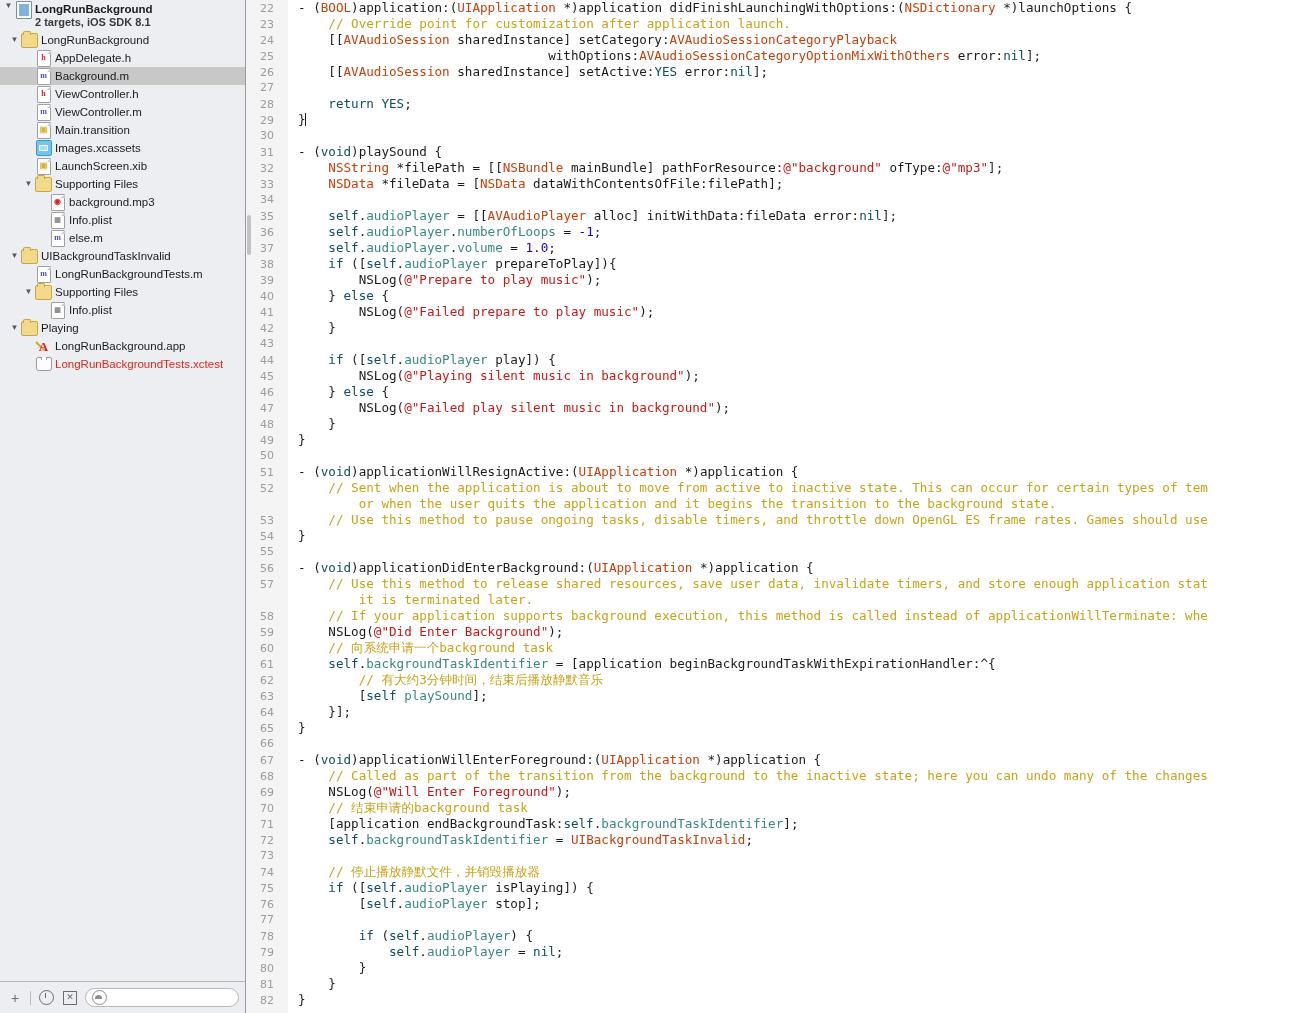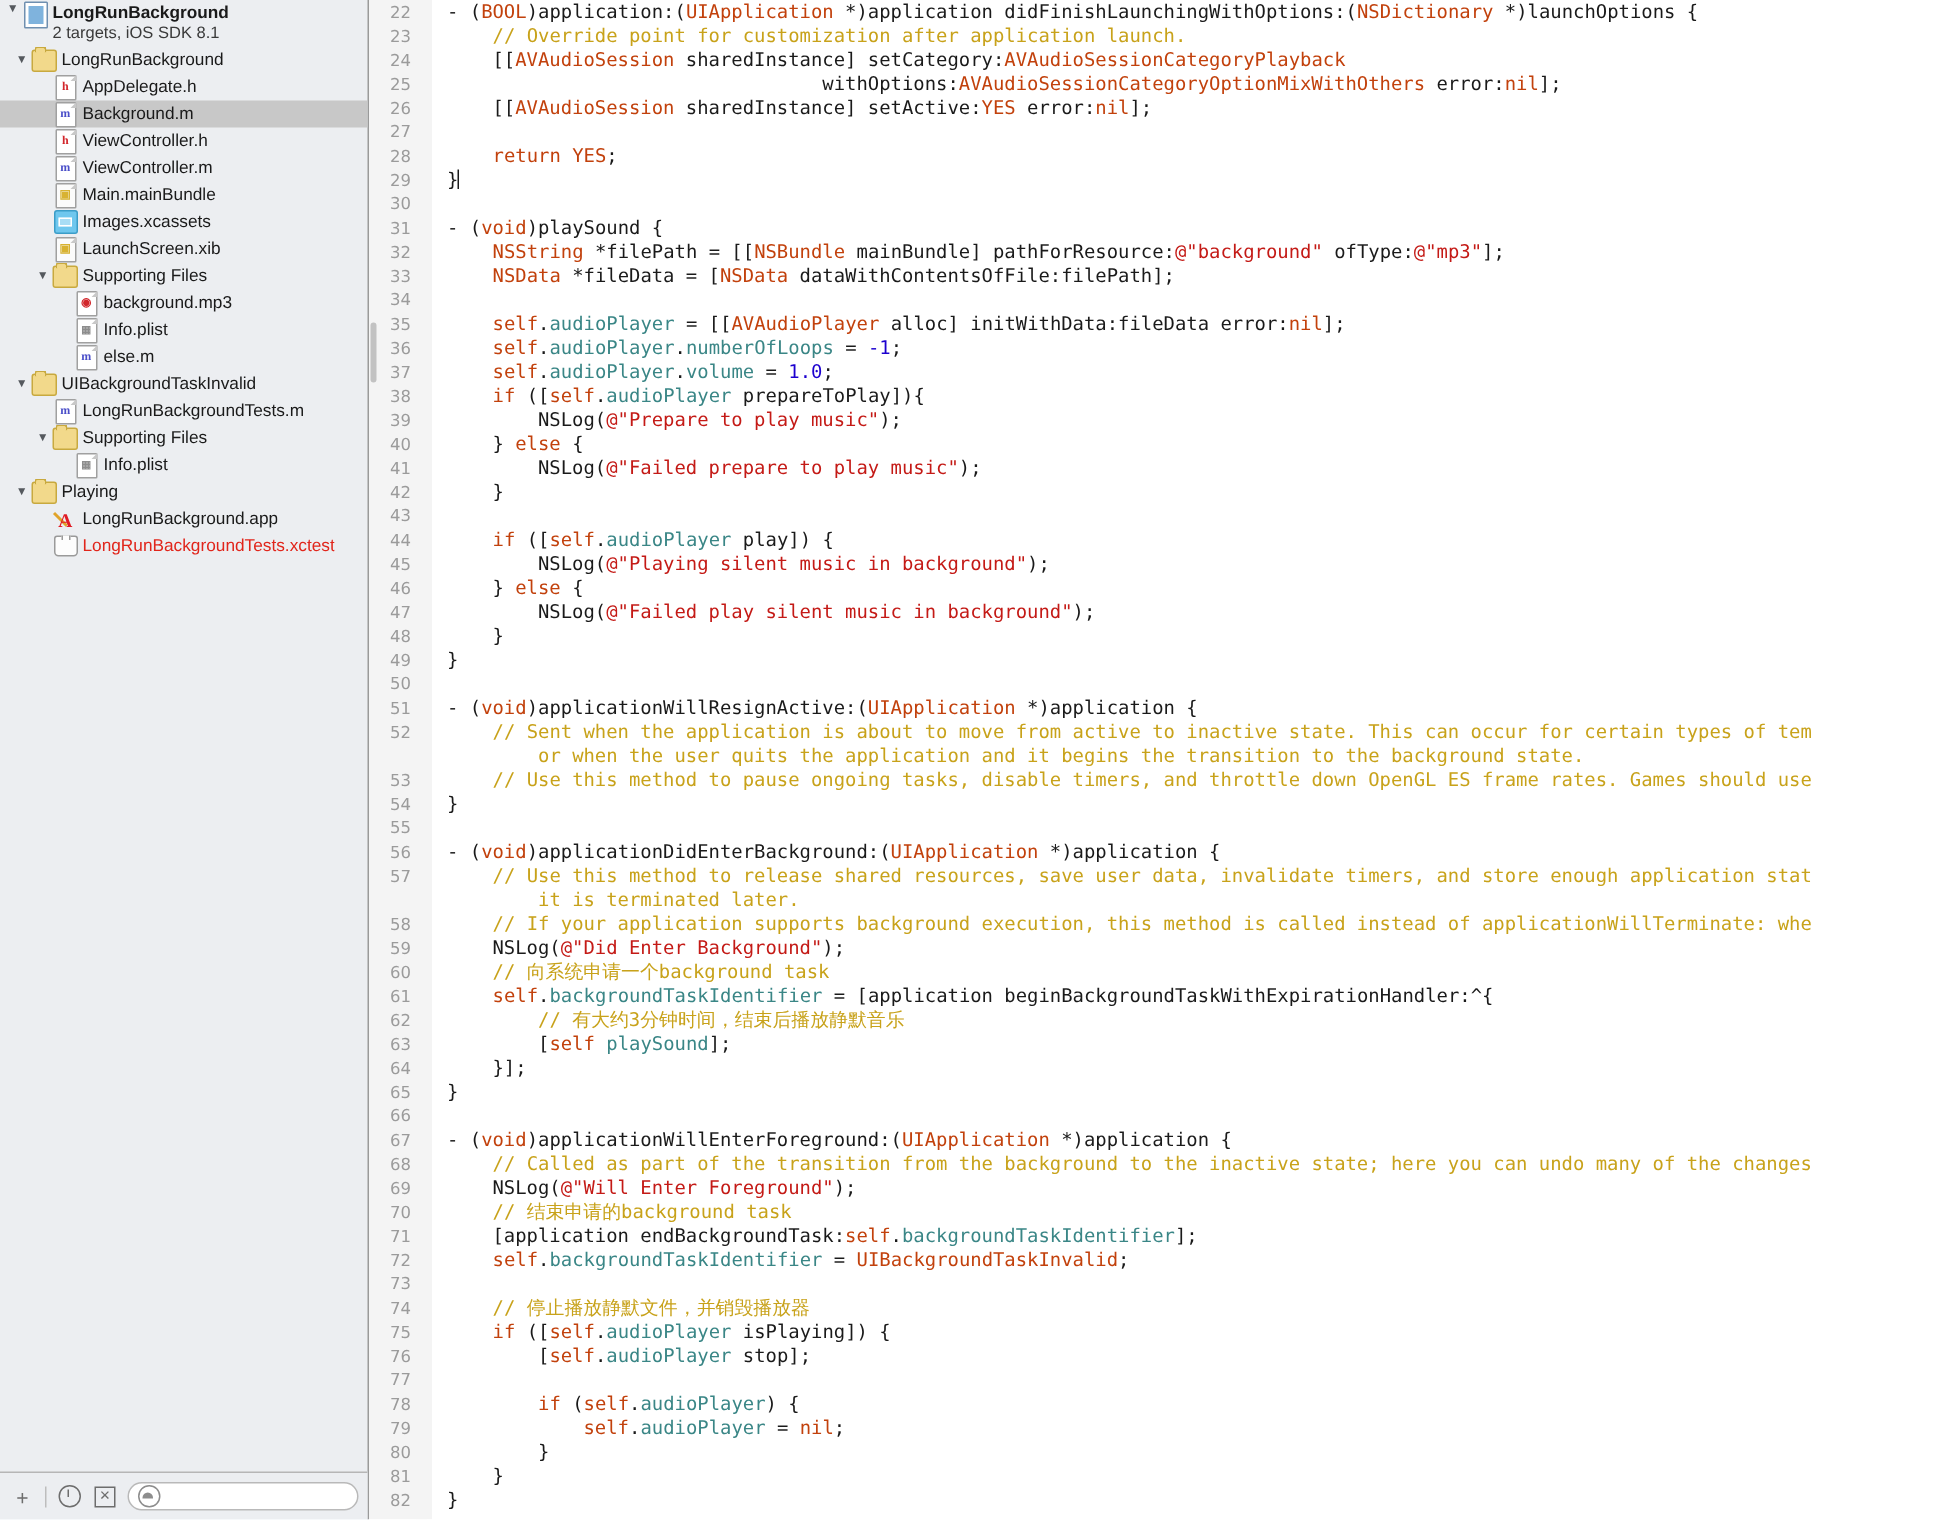--- a/index.html
+++ b/index.html
@@ -66,21 +66,21 @@
     width: 17px; flex: 0 0 17px;
     height: 16px;
     display: inline-flex;
     align-items: center; justify-content: center;
     margin-right: 3px;
   }
   .nav-label { overflow: hidden; text-overflow: clip; }
   .nav-label.bold { font-weight: bold; font-size: 11.5px; }
   .nav-label.red { color: #e1251b; }
   .proj-text { display: flex; flex-direction: column; line-height: 13px; padding-top: 1px;}
-  .proj-sub { font-size: 11px; color: #3a3a3a; }
+  .proj-sub { font-size: 11px; color: #3a3a3a; font-weight: bold; }
 
   
   .ico-doc {
     position: relative;
     width: 12px; height: 15px;
     background: #ffffff;
     border: 1px solid #a0a0a0;
     border-radius: 1px;
     font-size: 8px;
     font-weight: bold;
@@ -309,21 +309,21 @@
     user-select: none;
   }
   .ctext {
     flex: 1 1 auto;
     padding-left: 10px;
     color: #1a1a1a;
     overflow: hidden;
   }
 
   
-  .k  { color: #c2410c; }  
+  .k  { color: #0c4a6e; }  
   .ty { color: #c2410c; }  
   .cm { color: #c8a21a; }  
   .st { color: #c41a16; }  
   .nu { color: #1c00cf; }  
   .pr { color: #3a8686; }  
   .pl { color: #1a1a1a; }  
 
   .caret {
     display: inline-block;
     width: 1px;
@@ -399,21 +399,21 @@
             <span class="ico-doc m">m</span>
           </span>
           <span class="nav-label">ViewController.m</span>
         </div>
         <div class="nav-row">
           <span class="indent" style="width: 20px;"></span>
           <span class="twisty blank"></span>
           <span class="nav-icon">
             <span class="ico-doc sb">▣</span>
           </span>
-          <span class="nav-label">Main.mainBundle</span>
+          <span class="nav-label">Main.transition</span>
         </div>
         <div class="nav-row">
           <span class="indent" style="width: 20px;"></span>
           <span class="twisty blank"></span>
           <span class="nav-icon">
             <span class="ico-xcassets"></span>
           </span>
           <span class="nav-label">Images.xcassets</span>
         </div>
         <div class="nav-row">

